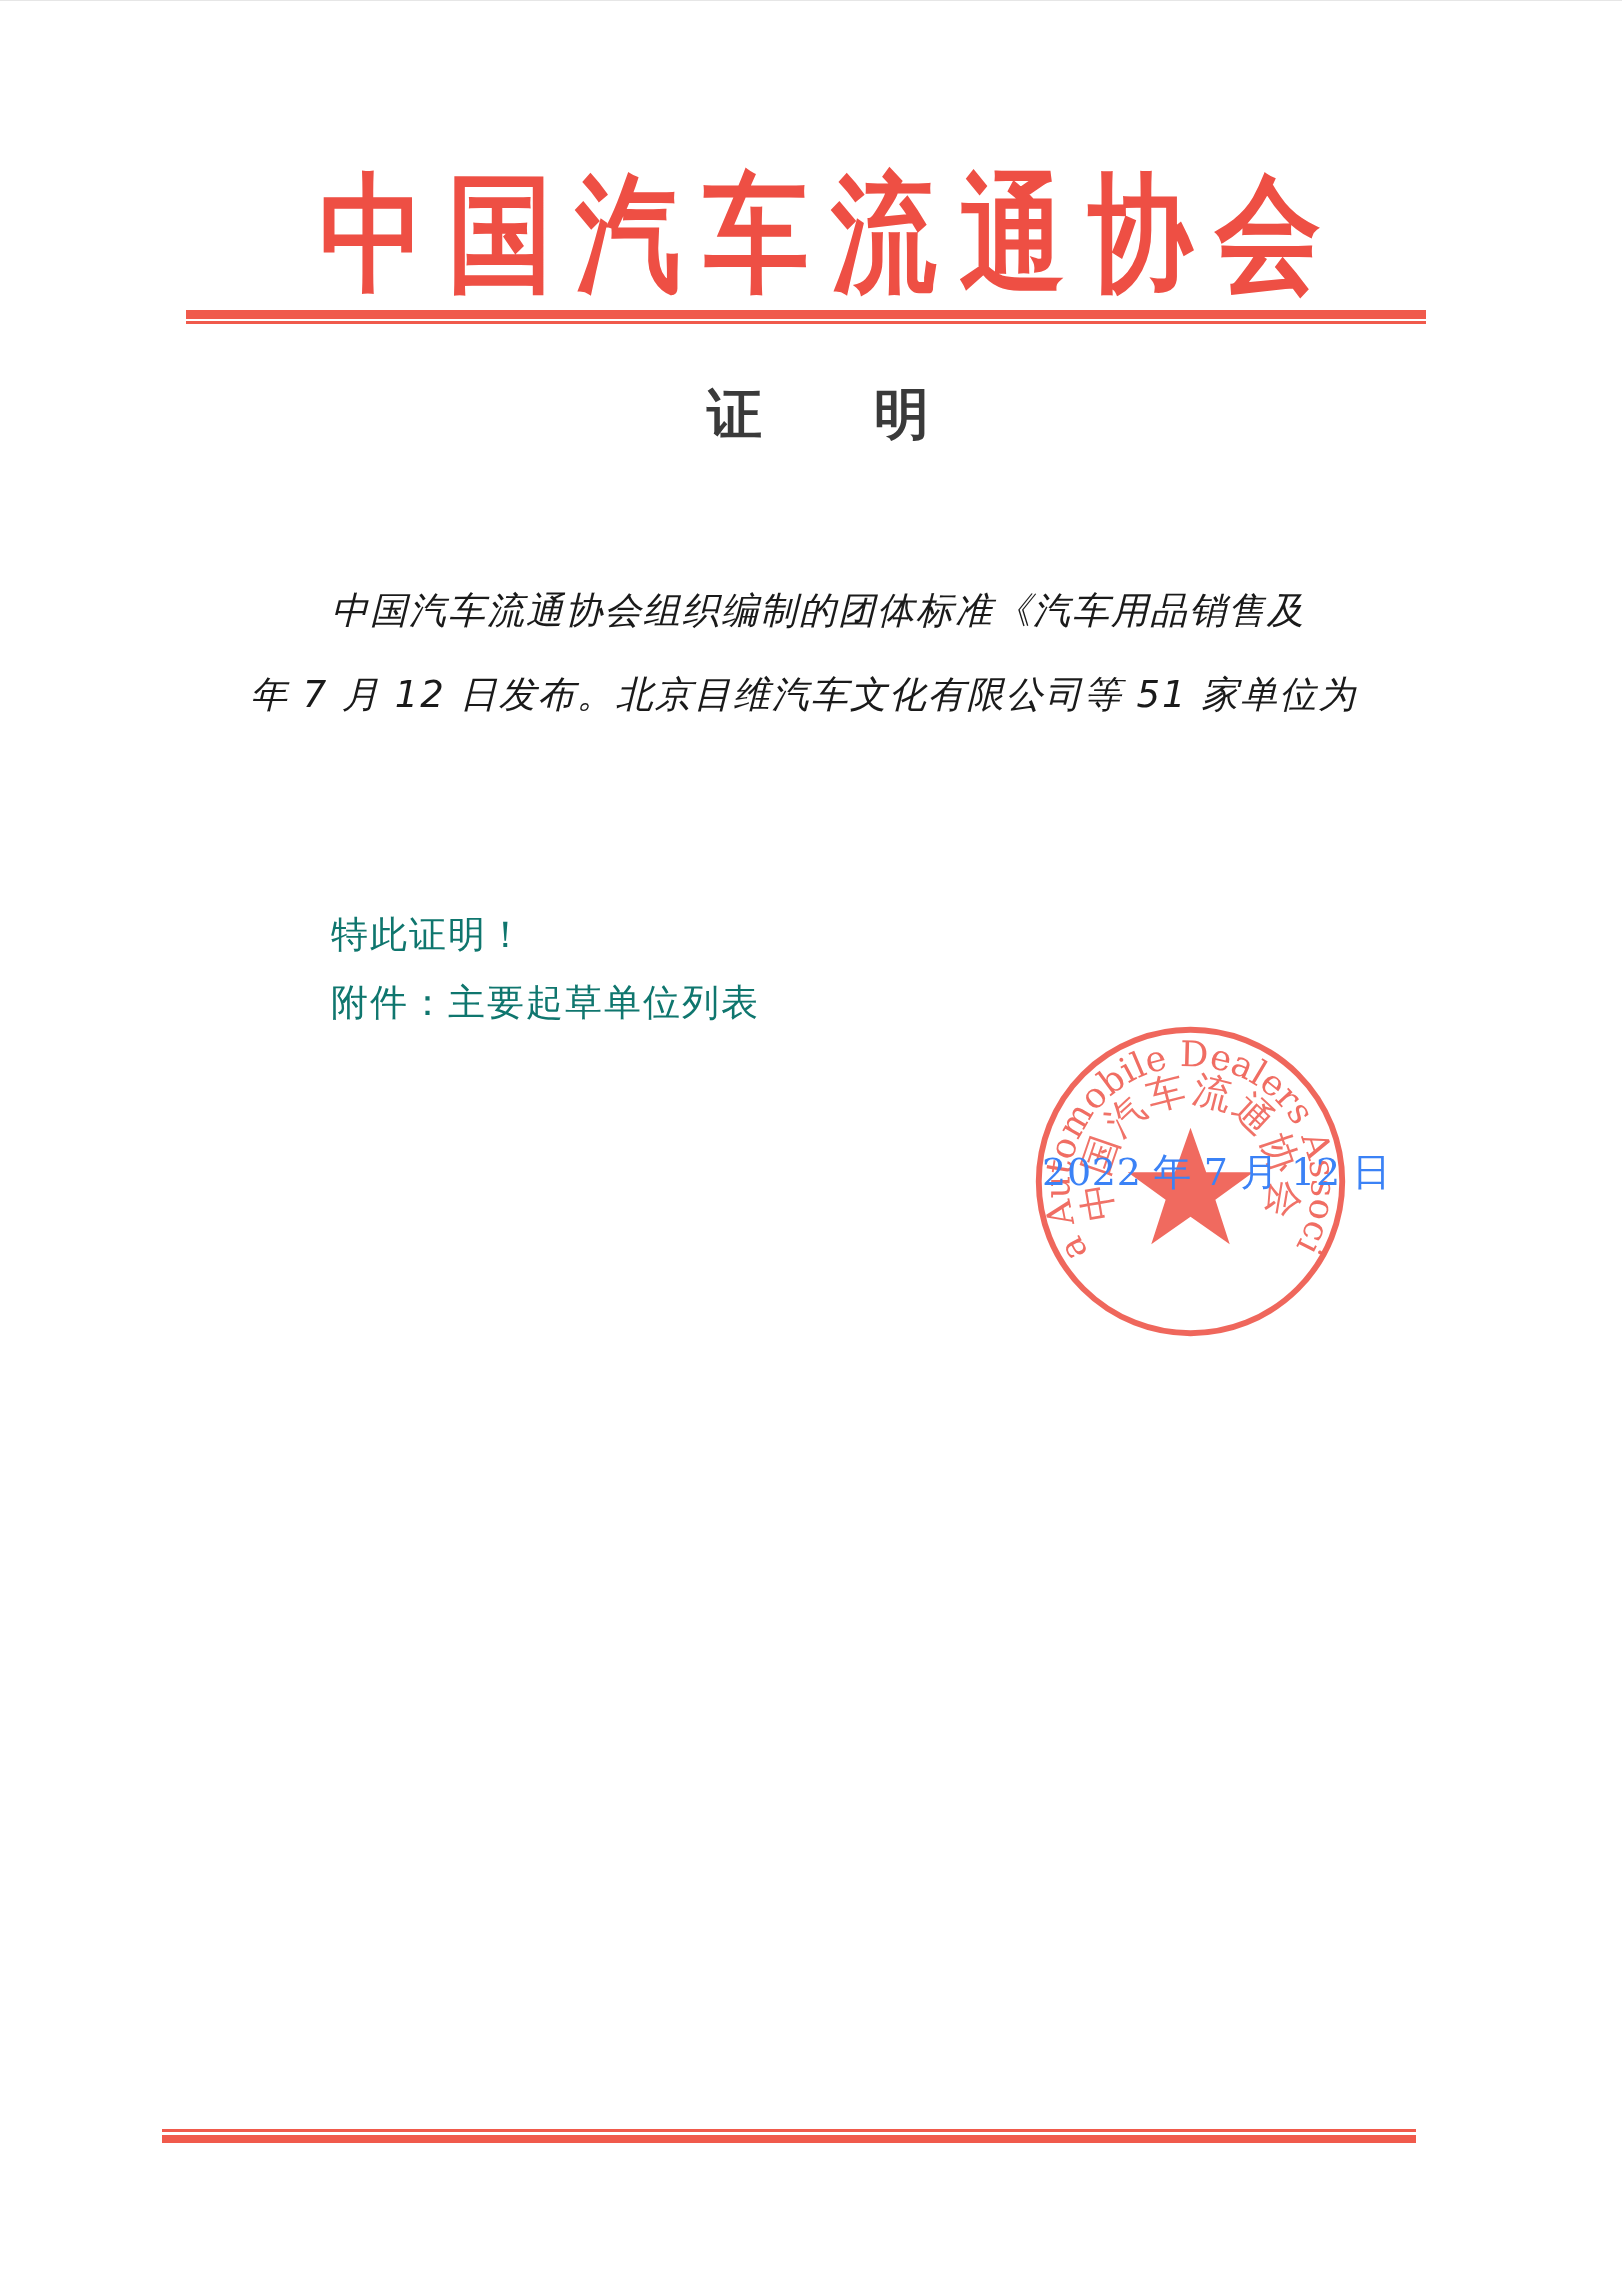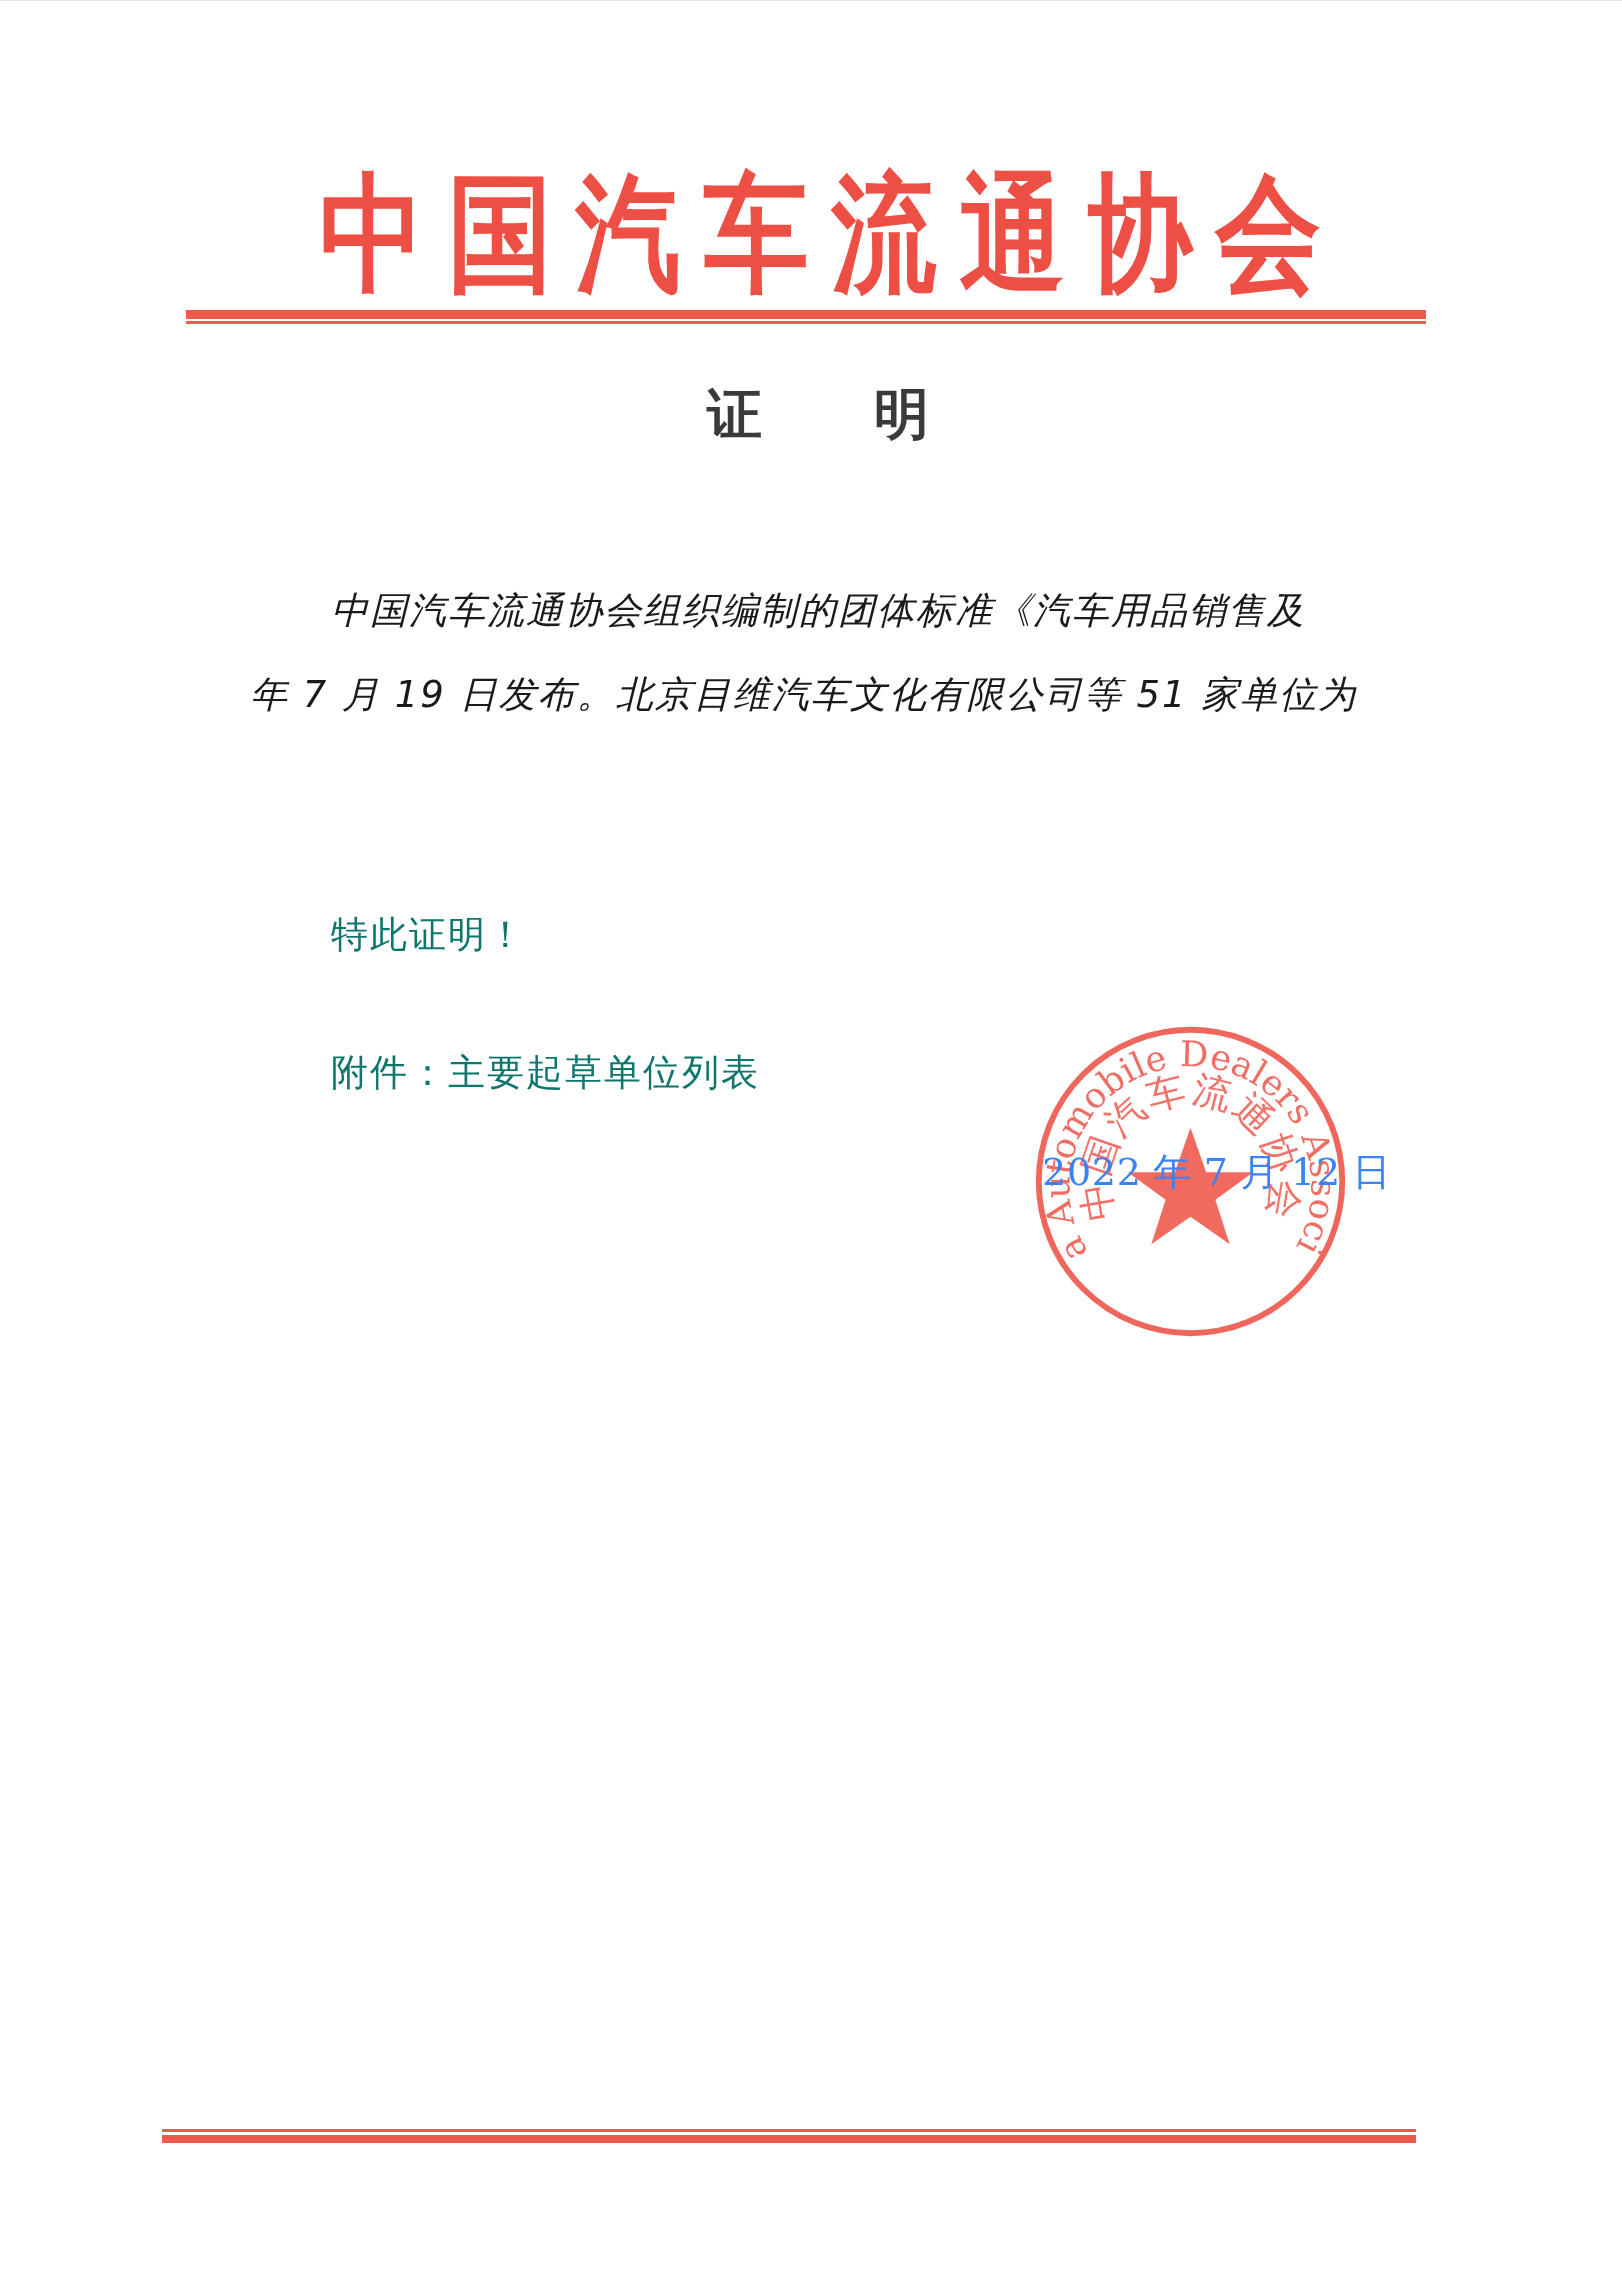--- a/index.html
+++ b/index.html
@@ -132,26 +132,26 @@
 <div class="rule" style="left:186px; top:310px; width:1240px; height:8.5px;"></div>
 <div class="rule" style="left:186px; top:321px; width:1240px; height:2.6px;"></div>
 
 <div class="doc-title">
   <span>证</span>
   <span>明</span>
 </div>
 
 <div class="body-text">
   <span class="line indent">中国汽车流通协会组织编制的团体标准《汽车用品销售及</span>
-  <span class="line">年 7 月 19 日发布。北京目维汽车文化有限公司等 51 家单位为</span>
+  <span class="line">年 7 月 12 日发布。北京目维汽车文化有限公司等 51 家单位为</span>
 </div>
 
 <div class="closing" style="top:916px;">特此证明！</div>
 
-<div class="closing" style="top:1054px;">附件：主要起草单位列表</div>
+<div class="closing" style="top:984px;">附件：主要起草单位列表</div>
 
 <div class="stamp">
   <svg viewBox="0 0 500 500">
     <defs>
       <path id="sealArcOuter" d="M 95 360 A 185 185 0 1 1 405 360"></path>
       <path id="sealArcInner" d="M 150 330 A 125 125 0 1 1 350 330"></path>
     </defs>
     <circle cx="250" cy="250" r="232" fill="none" stroke="#ee5a4e" stroke-width="9" opacity="0.92"></circle>
     <text font-family="DejaVu Serif, Liberation Serif, serif" font-size="54" fill="#ee5a4e" opacity="0.88">
       <textPath href="#sealArcOuter" startOffset="50%" text-anchor="middle">China Automobile Dealers Association</textPath>

